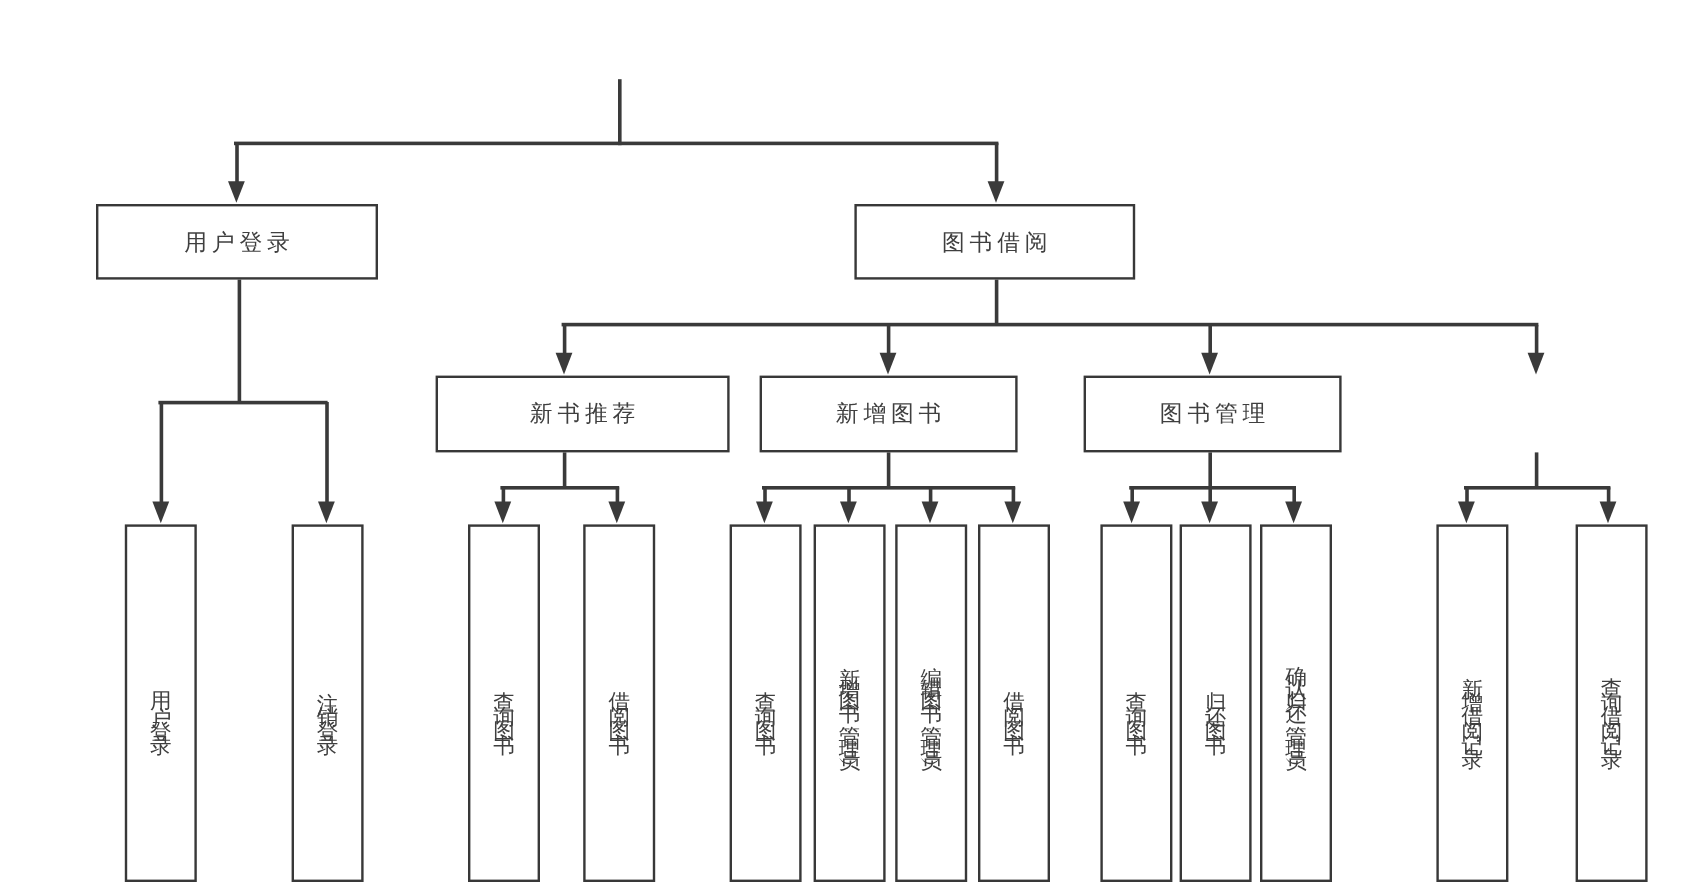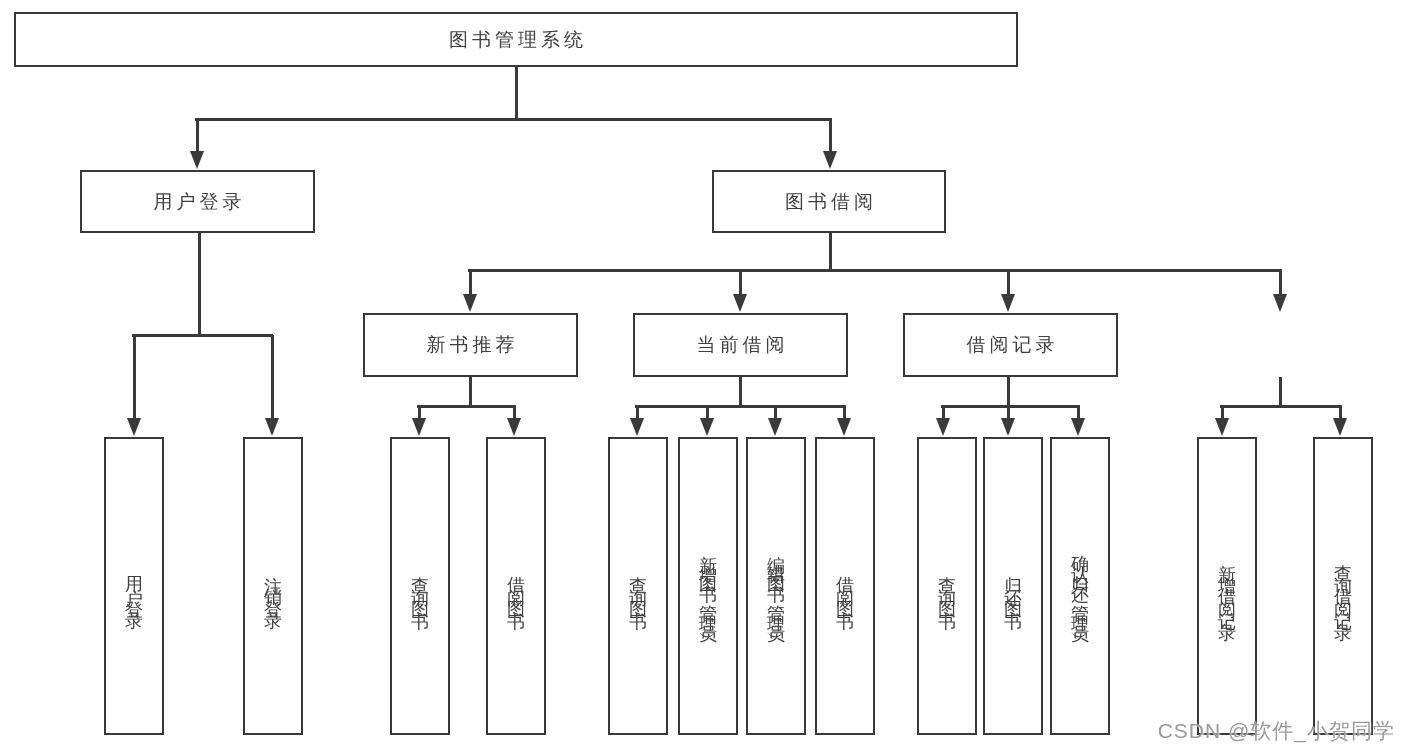--- a/index.html
+++ b/index.html
@@ -37,21 +37,20 @@
     position:absolute;right:10px;bottom:2px;z-index:10;
     font-size:21px;letter-spacing:1px;color:var(--watermark);
     text-shadow:1px 1px 2px #ffffff;white-space:nowrap;
   }
 </style>
 </head>
 <body>
 
 <div class="stage">
 
-  <div class="box hbox" style="left:14px;top:12px;width:1004px;height:55px">图书管理系统</div>
 
   <div class="vline" style="left:515px;top:66px;height:55px"></div>
   <div class="hline" style="left:195px;top:118px;width:637px"></div>
   <div class="vline" style="left:196px;top:119px;height:34px"></div>
   <div class="vline" style="left:829px;top:119px;height:34px"></div>
   <div class="arr" style="left:190px;top:151px"></div>
   <div class="arr" style="left:823px;top:151px"></div>
 
   <div class="box hbox" style="left:80px;top:170px;width:235px;height:63px">用户登录</div>
   <div class="box hbox" style="left:712px;top:170px;width:234px;height:63px">图书借阅</div>
@@ -67,23 +66,23 @@
   <div class="hline" style="left:468px;top:269px;width:814px"></div>
   <div class="vline" style="left:469px;top:271px;height:26px"></div>
   <div class="vline" style="left:739px;top:271px;height:26px"></div>
   <div class="vline" style="left:1007px;top:271px;height:26px"></div>
   <div class="vline" style="left:1279px;top:271px;height:26px"></div>
   <div class="arr" style="left:463px;top:294px"></div>
   <div class="arr" style="left:733px;top:294px"></div>
   <div class="arr" style="left:1001px;top:294px"></div>
   <div class="arr" style="left:1273px;top:294px"></div>
 
-  <div class="box hbox" style="left:363px;top:313px;width:215px;height:64px">新书推荐</div>
-  <div class="box hbox" style="left:633px;top:313px;width:215px;height:64px">当前借阅</div>
-  <div class="box hbox" style="left:903px;top:313px;width:215px;height:64px">借阅记录</div>
+  <div class="box hbox" style="left:363px;top:313px;width:245px;height:64px">新书推荐</div>
+  <div class="box hbox" style="left:633px;top:313px;width:215px;height:64px">新增图书</div>
+  <div class="box hbox" style="left:903px;top:313px;width:215px;height:64px">图书管理</div>
 
   <div class="vline" style="left:469px;top:377px;height:30px"></div>
   <div class="hline" style="left:417px;top:405px;width:99px"></div>
   <div class="vline" style="left:418px;top:406px;height:13px"></div>
   <div class="vline" style="left:513px;top:406px;height:13px"></div>
   <div class="arr" style="left:412px;top:418px"></div>
   <div class="arr" style="left:507px;top:418px"></div>
 
   <div class="vline" style="left:739px;top:377px;height:30px"></div>
   <div class="hline" style="left:635px;top:405px;width:211px"></div>
@@ -123,15 +122,14 @@
   <div class="box vbox long" style="left:746px;top:437px;width:60px;height:298px">编辑图书（管理员）</div>
   <div class="box vbox" style="left:815px;top:437px;width:60px;height:298px">借阅图书</div>
 
   <div class="box vbox" style="left:917px;top:437px;width:60px;height:298px">查询图书</div>
   <div class="box vbox" style="left:983px;top:437px;width:60px;height:298px">归还图书</div>
   <div class="box vbox long" style="left:1050px;top:437px;width:60px;height:298px">确认归还（管理员）</div>
 
   <div class="box vbox" style="left:1197px;top:437px;width:60px;height:298px">新增借阅记录</div>
   <div class="box vbox" style="left:1313px;top:437px;width:60px;height:298px">查询借阅记录</div>
 
-  <div class="watermark">CSDN @软件_小贺同学</div>
 
 </div>
 
 </body></html>

